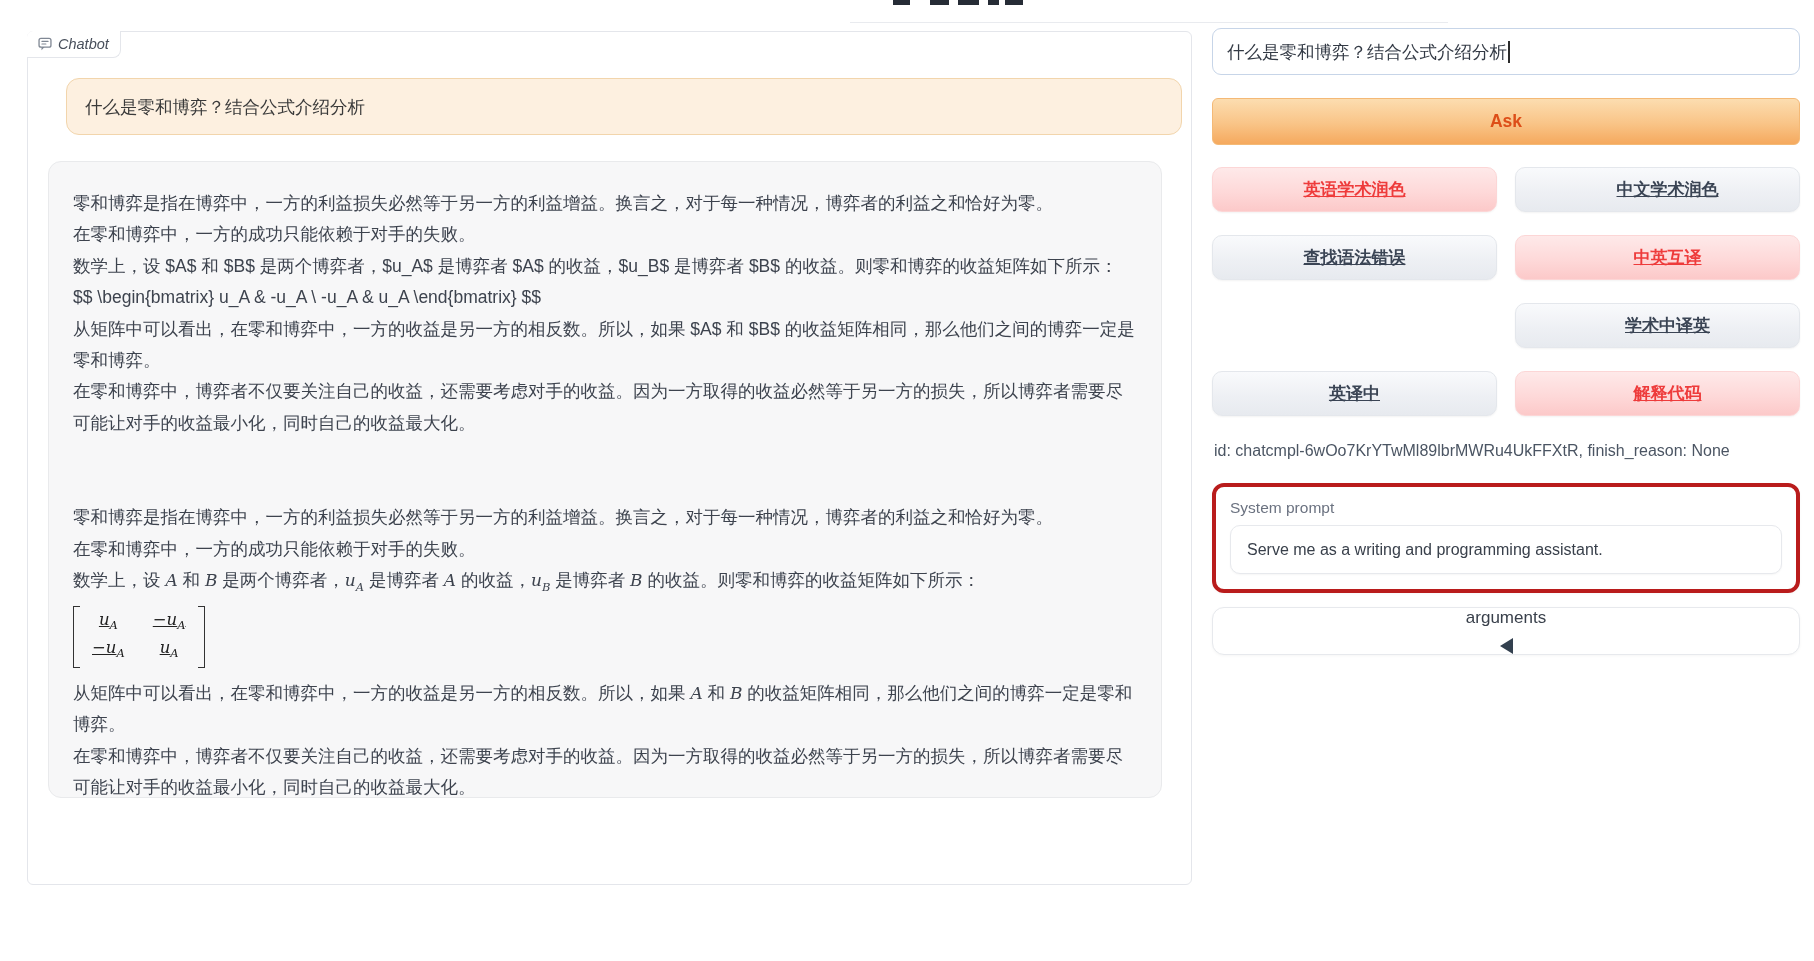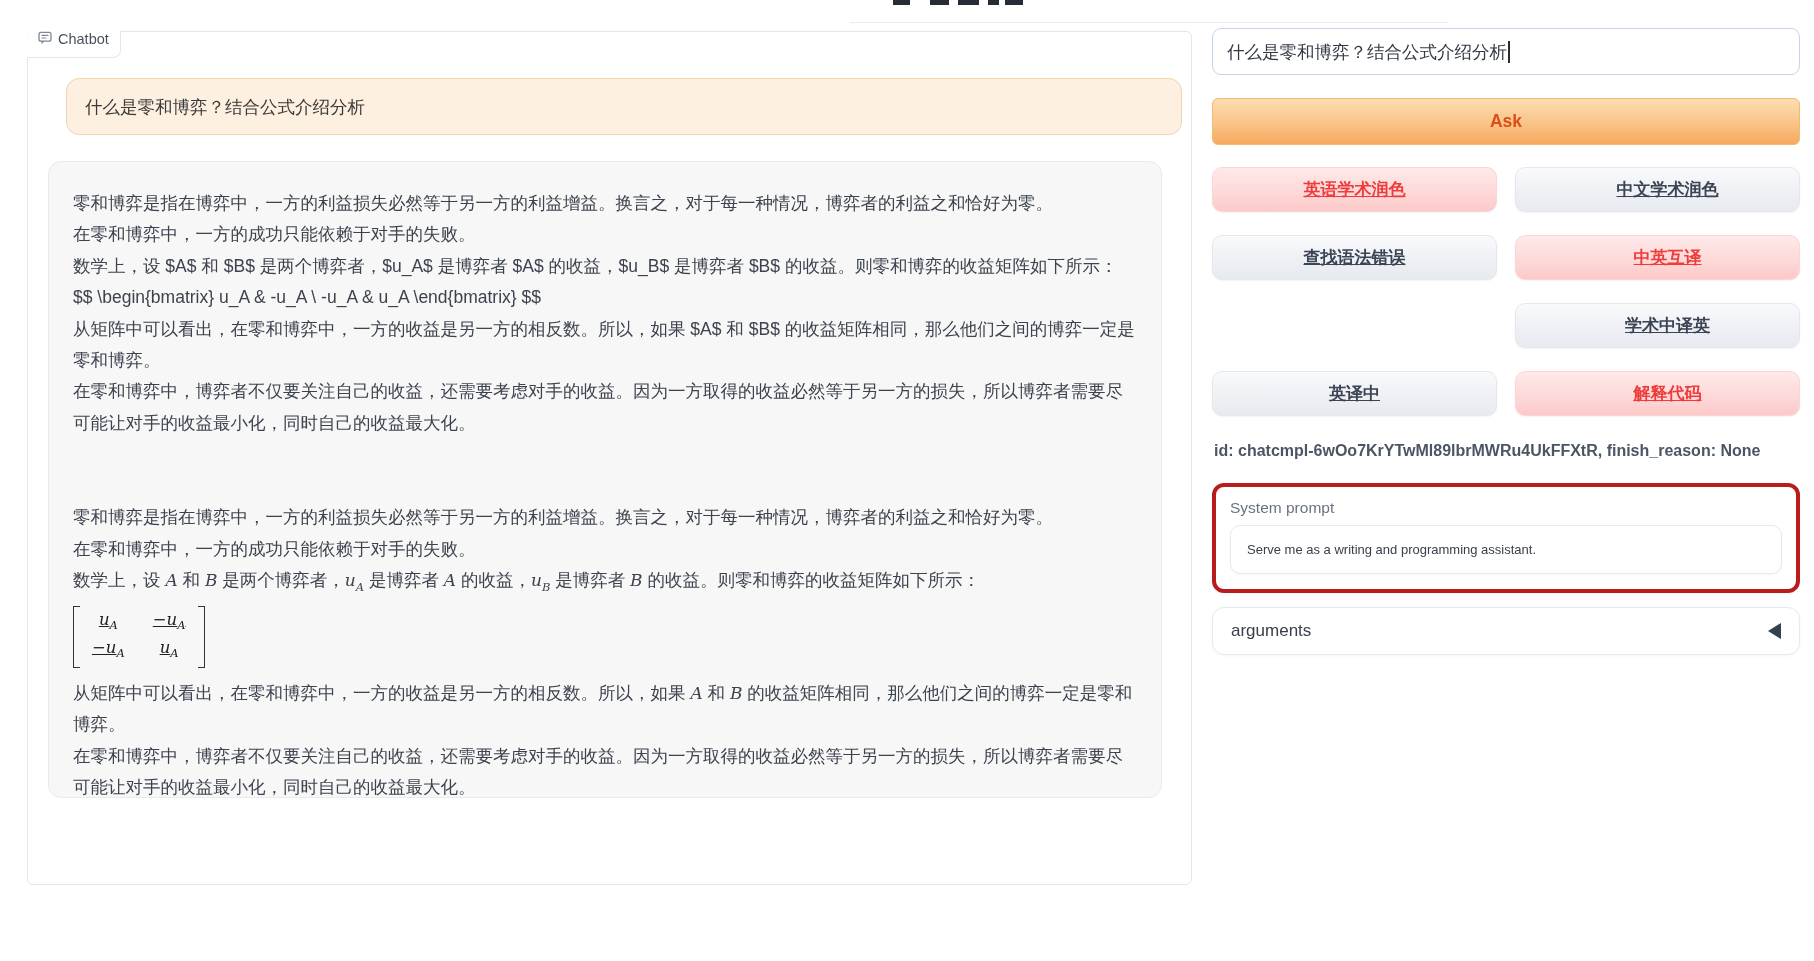--- a/index.html
+++ b/index.html
@@ -9,23 +9,23 @@
 
   
   .title-clip { position:absolute; top:0; left:890px; width:150px; height:6px; }
   .title-clip i { position:absolute; top:0; height:5px; background:#262c36; display:block; }
   .hairline { position:absolute; top:22px; left:850px; width:598px; height:1px; background:#e9ebef; }
 
   
   .chat-panel { position:absolute; left:27px; top:31px; width:1165px; height:854px;
     background:#fff; border:1px solid #e4e6eb; border-radius:6px; }
   .chat-chip { position:absolute; left:-1px; top:-1px; height:27px; display:inline-flex;
-    gap:6px; padding:0 11px; background:#fff;
+    align-items:center; gap:6px; padding:0 11px; background:#fff;
     border:1px solid #e4e6eb; border-top:none; border-left:none;
-    border-bottom-right-radius:8px; border-top-left-radius:6px; }
+    border-bottom-right-radius:8px; border-top-left-radius:6px;font-style:italic; }
   .chat-chip svg { display:block; }
   .chat-chip-label { font-size:14.5px; color:#49505c; }
 
   .user-bubble { position:absolute; left:38px; top:46px; width:1116px; height:57px;
     background:#fdf0e0; border:1px solid #f2d5ac; border-radius:13px;
     display:flex; align-items:center; padding:0 18px;
     font-size:17.5px; color:#3a3a3a; }
 
   .bot-bubble { position:absolute; left:20px; top:129px; width:1114px; height:637px;
     background:#f7f7f8; border:1px solid #e9eaec; border-radius:13px;
@@ -61,34 +61,34 @@
     display:flex; align-items:center; justify-content:center;
     font-size:17px; font-weight:700; cursor:pointer;text-decoration:underline; }
   .fn-gray { background:linear-gradient(180deg,#f9fafc 0%,#eef0f4 55%,#e7eaef 100%);
     border:1px solid #e4e7ec; color:#3a4454; box-shadow:0 1px 2px rgba(0,0,0,0.05); }
   .fn-pink { background:linear-gradient(180deg,#fee9e9 0%,#fed9d9 55%,#fcc9c9 100%);
     border:1px solid #fcd6d6; color:#ee3b3b; box-shadow:0 1px 2px rgba(0,0,0,0.05); }
   .c1 { left:0; } .c2 { left:303px;padding-left:20px; }
   .r1 { top:167px; } .r2 { top:235px; } .r3 { top:303px; } .r4 { top:371px; }
 
   .status-line { position:absolute; left:2px; top:442px; width:586px;
-    font-size:16px; color:#4b5563;font-weight:bold; }
+    font-size:16px; color:#4b5563; }
 
   .sys-card { position:absolute; left:0; top:483px; width:588px; height:110px;
     background:#fff; border:4px solid #b91c1c; border-radius:12px; padding:12px 14px;
     box-shadow:0 1px 3px rgba(0,0,0,0.03); }
   .sys-label { font-size:15.5px; color:#6b7280; }
   .sys-input { margin-top:8px; height:49px; border:1px solid #e7e9ed; border-radius:10px;
     background:#fff; display:flex; align-items:center; padding:0 16px;
-    font-size:13px; color:#39404b; box-shadow:0 1px 2px rgba(0,0,0,0.04); }
+    font-size:16px; color:#39404b; box-shadow:0 1px 2px rgba(0,0,0,0.04); }
 
   .accordion { position:absolute; left:0; top:607px; width:588px; height:48px;
     background:#fff; border:1px solid #e7e9ed; border-radius:12px;
     display:flex; align-items:center; justify-content:space-between; padding:0 18px;
-    box-shadow:0 1px 3px rgba(0,0,0,0.04); cursor:pointer; }
+    box-shadow:0 1px 3px rgba(0,0,0,0.04); cursor:pointer;flex-direction:column; }
   .accordion-label { font-size:17px; color:#39404b; }
   .tri-left { width:0; height:0; border-top:8px solid transparent; border-bottom:8px solid transparent;
     border-right:13px solid #33404f; }
 </style>
 </head>
 <body>
 
 <div class="page">
 
   <div class="title-clip">

